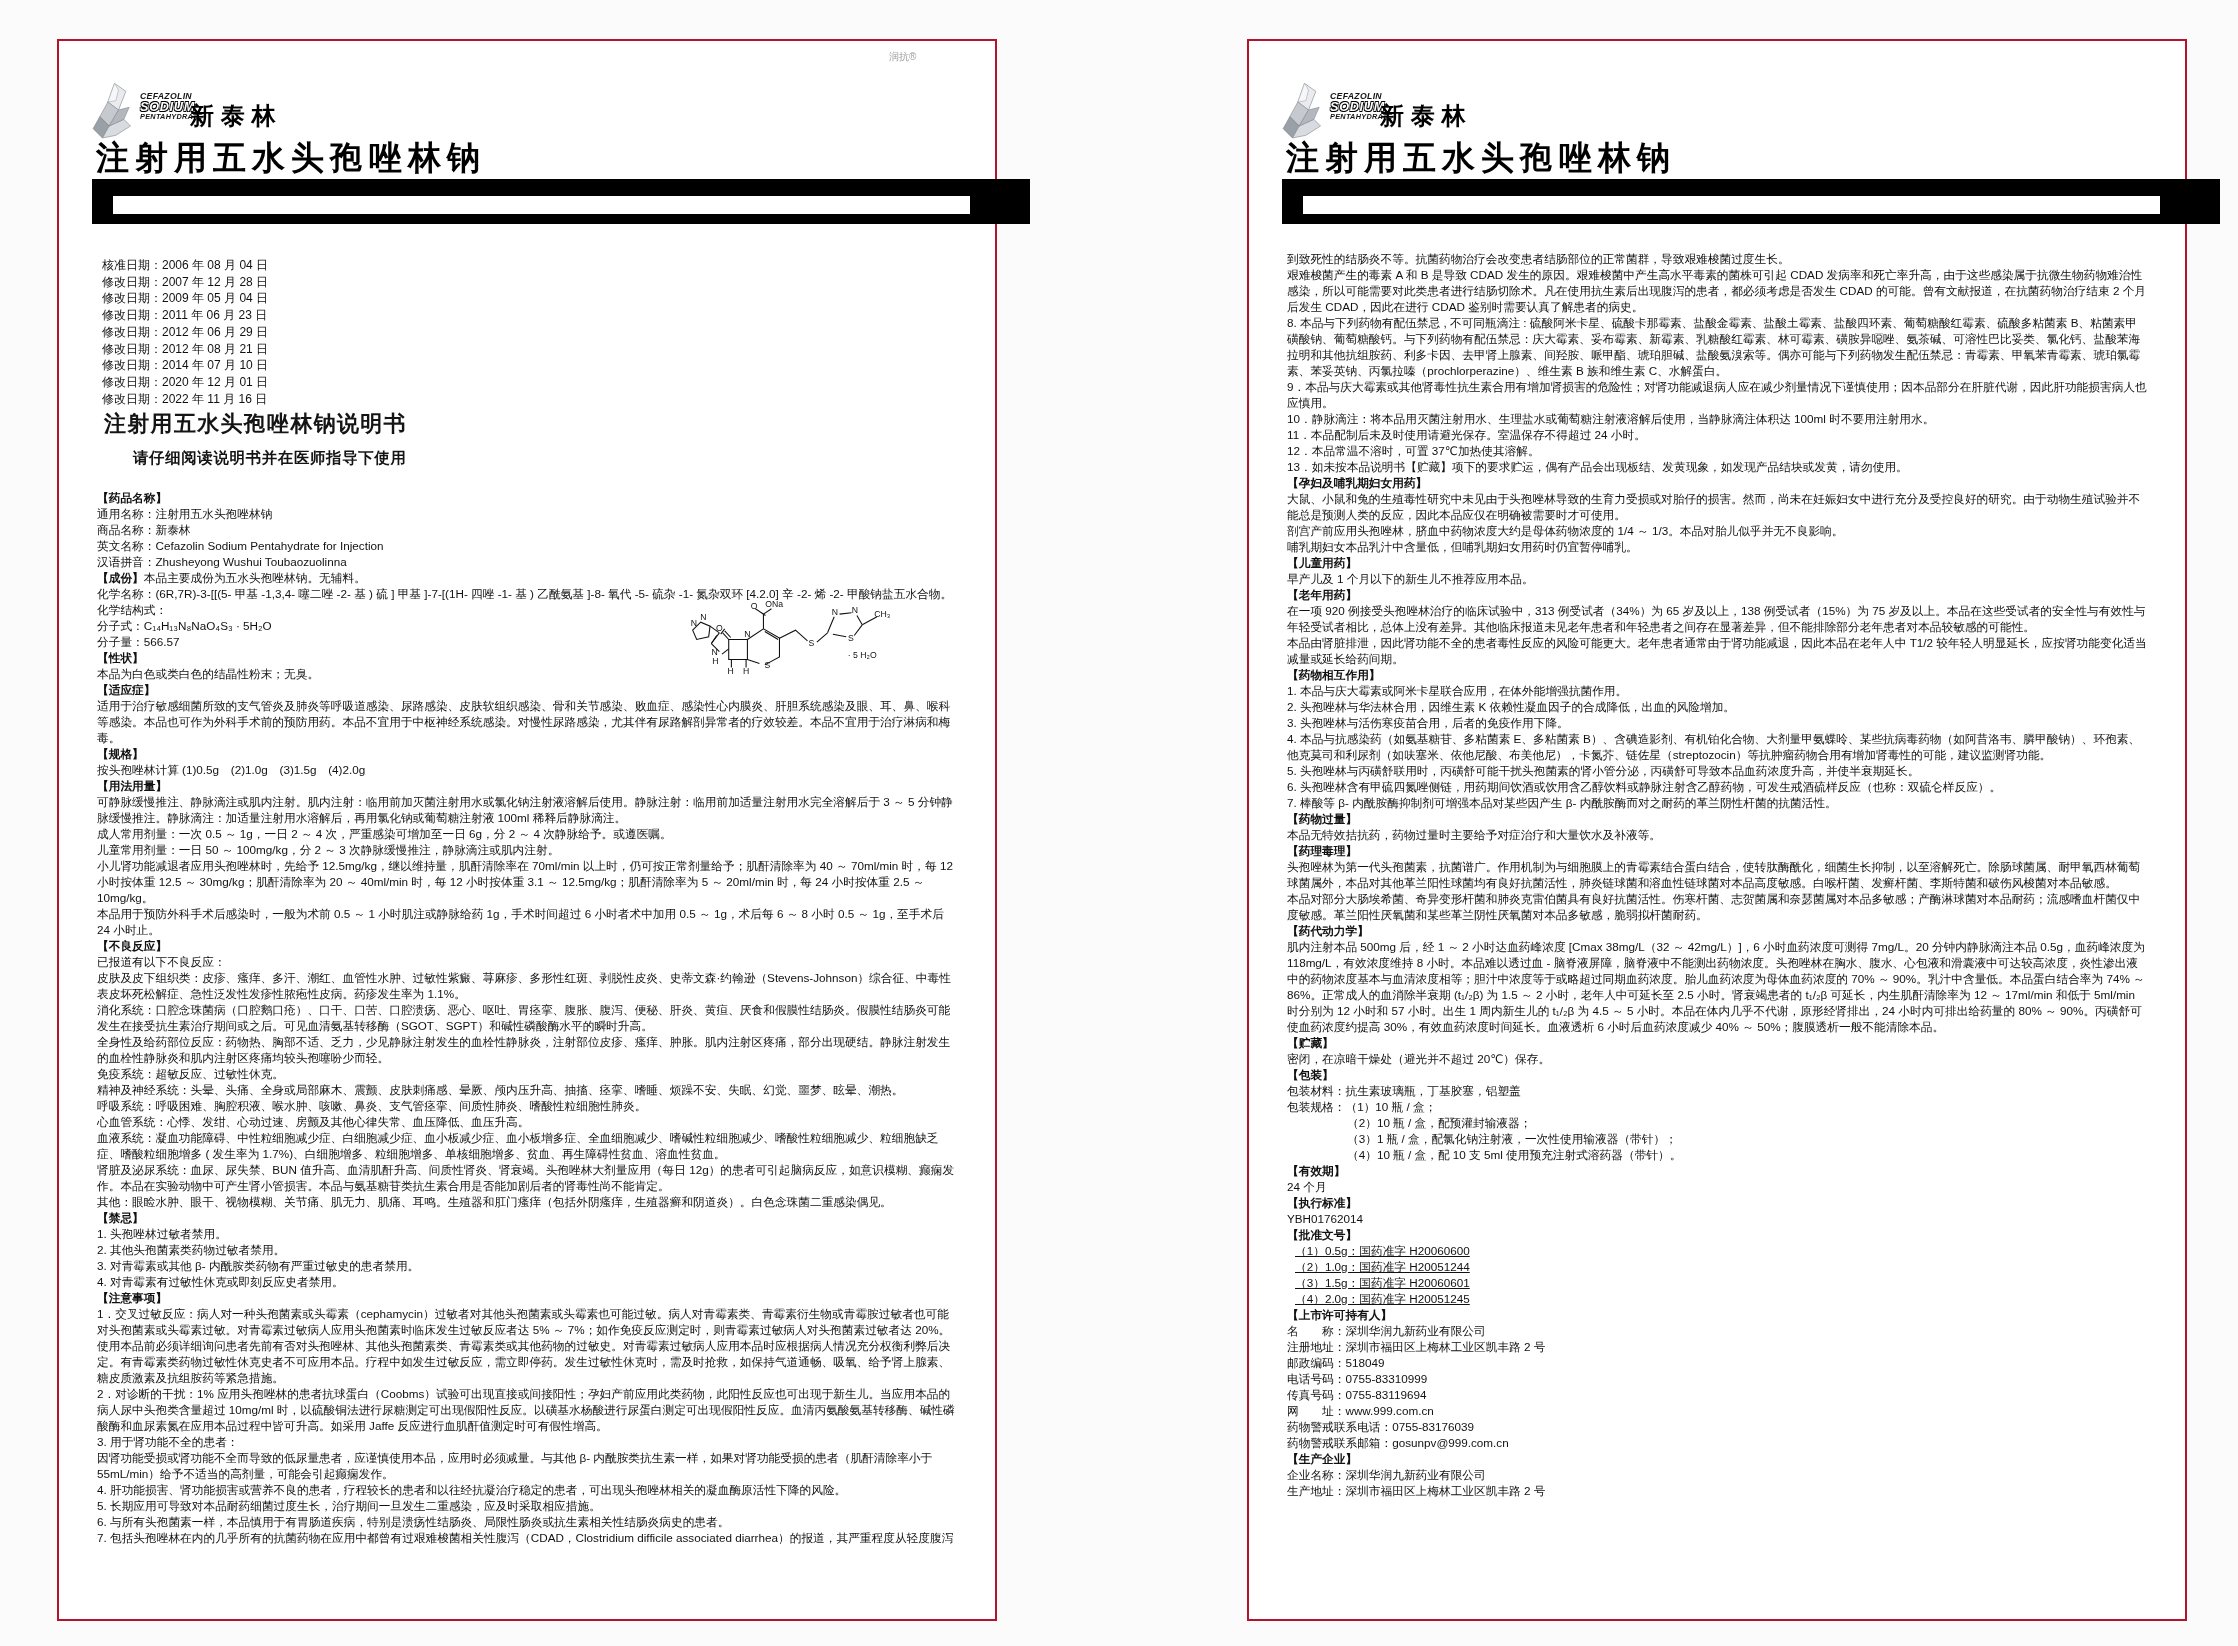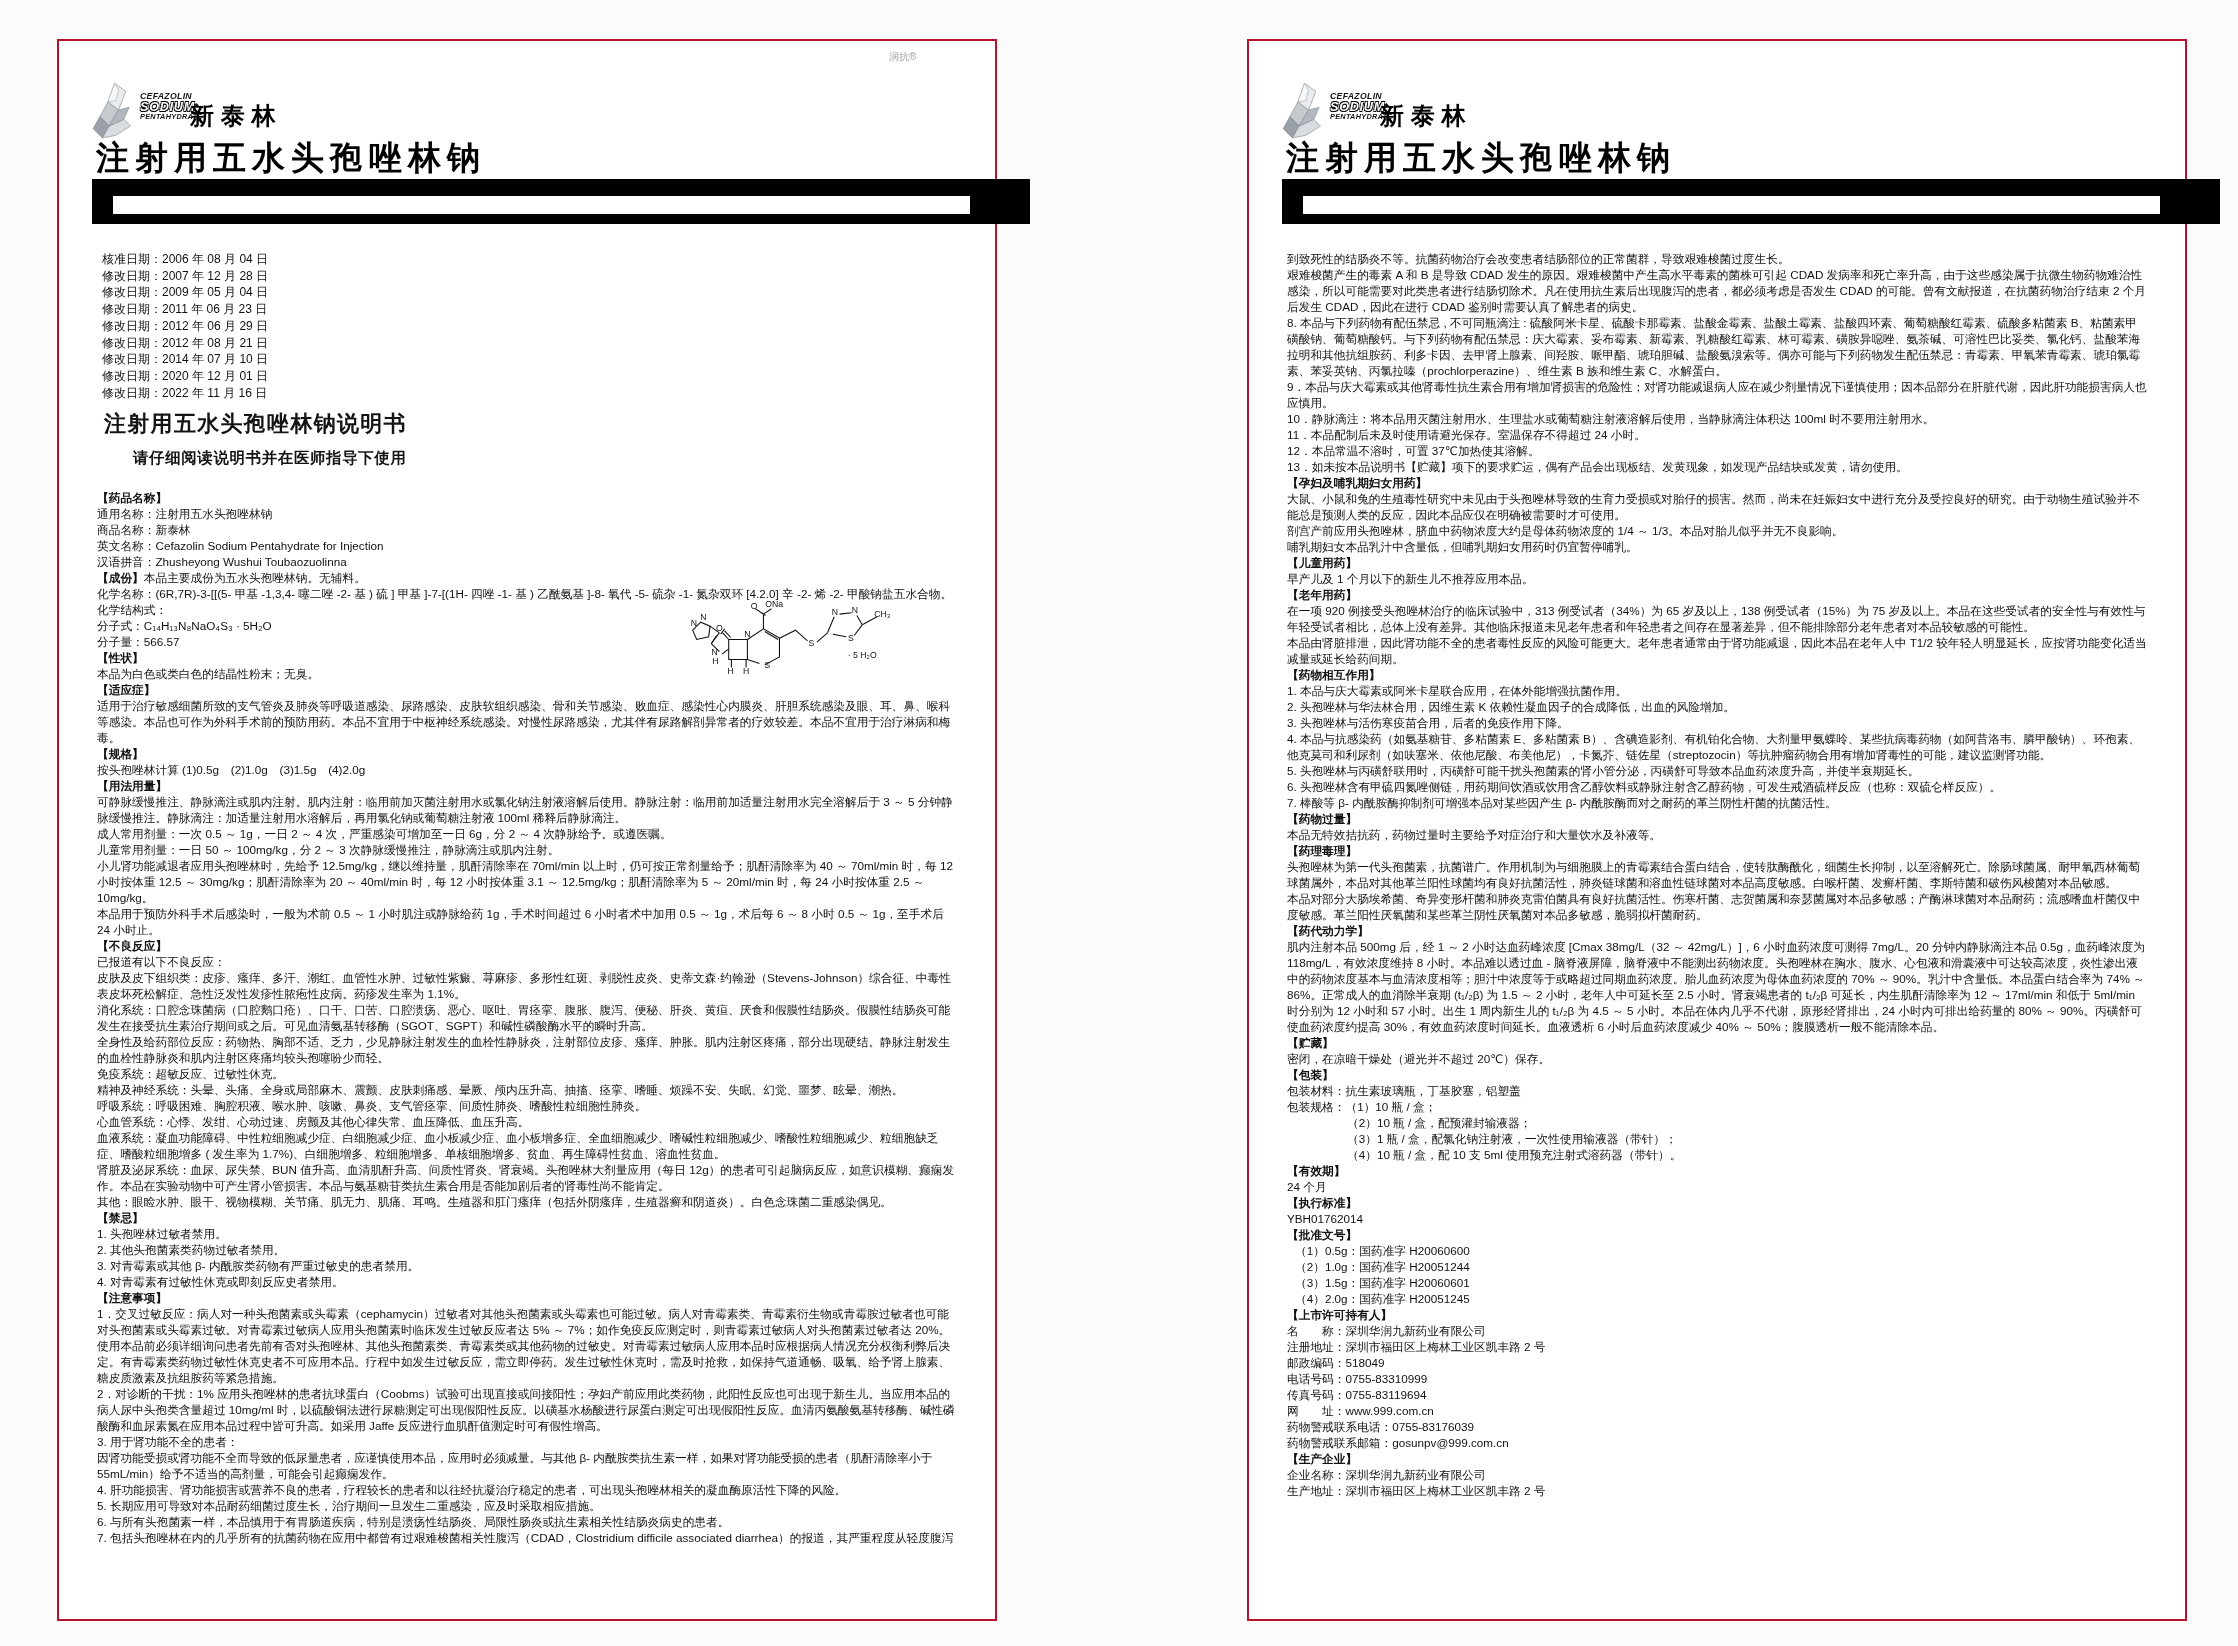--- a/index.html
+++ b/index.html
@@ -30,37 +30,37 @@
   }
   .product-title{
     position:absolute;left:37px;top:95px;font-size:33px;font-weight:900;
     letter-spacing:6px;color:#000;white-space:nowrap;
   }
   .bars{position:absolute;left:33px;top:138px;width:938px;height:45px;background:#000;}
   .bars .slot{position:absolute;left:21px;top:17.4px;width:857px;height:18px;background:#fff;}
   .reg-mark{position:absolute;left:830px;top:9.3px;font-size:10px;color:#9a9a9a;}
 
   
-  .dates{position:absolute;left:43px;top:210px;font-size:12px;line-height:16.7px;color:#111;}
+  .dates{position:absolute;left:43px;top:216px;font-size:12px;line-height:16.7px;color:#111;}
   .doc-title{
     position:absolute;left:45px;top:368px;font-size:22px;font-weight:bold;
     letter-spacing:1.3px;white-space:nowrap;
   }
   .doc-subtitle{
     position:absolute;left:74px;top:407px;font-size:15.4px;font-weight:bold;letter-spacing:0.7px;
   }
 
   
   .body-col{position:absolute;left:38px;width:860px;font-size:11.7px;line-height:16px;color:#111;}
   #body-left{top:449px;}
   #body-right{top:210px;}
   .ln{min-height:16px;}
   .ln.h{font-weight:bold;}
   .ln b{font-weight:bold;}
-  .ln.ind1{padding-left:8px;}
+  .ln.ind1{padding-left:8px;text-decoration:underline;}
   .ln.ind2{padding-left:60px;}
 
   
   .chem{position:absolute;left:631px;top:541px;width:227px;height:117px;}
   .chem svg{width:100%;height:100%;}
   .chem path,.chem line,.chem polygon{stroke:#111;stroke-width:1.6;fill:none;}
   .chem text{font-size:13px;font-family:"Liberation Sans",sans-serif;fill:#111;}
 </style>
 </head>
 <body>

